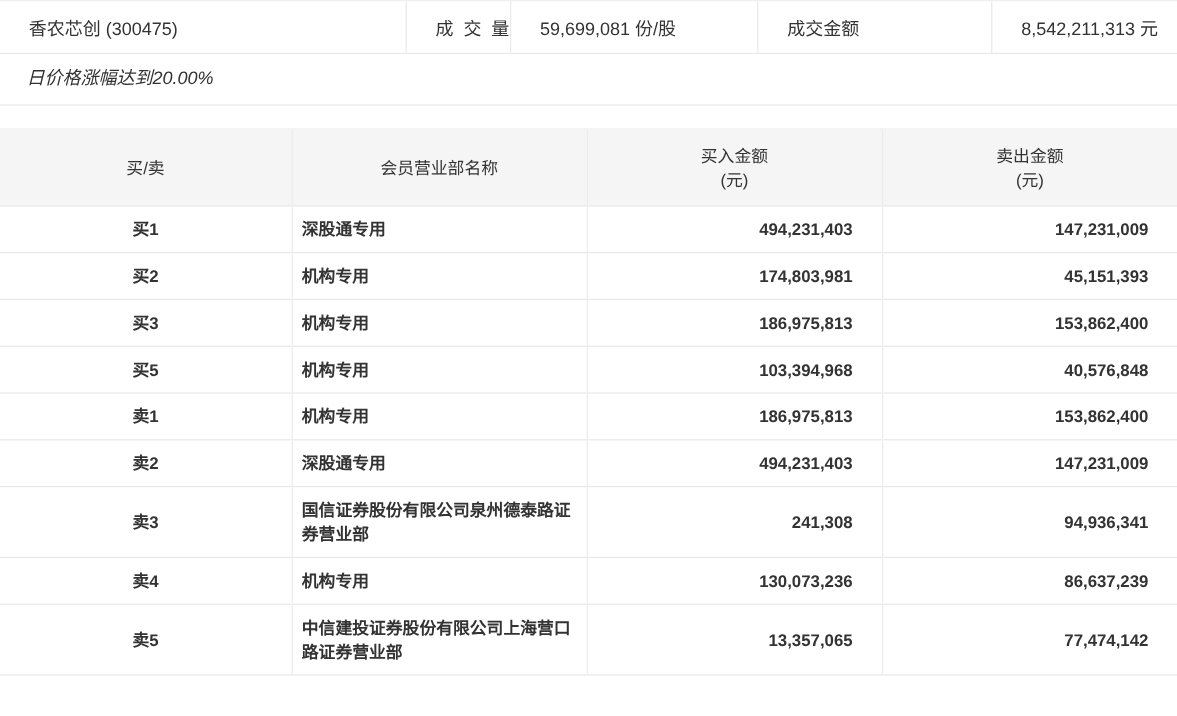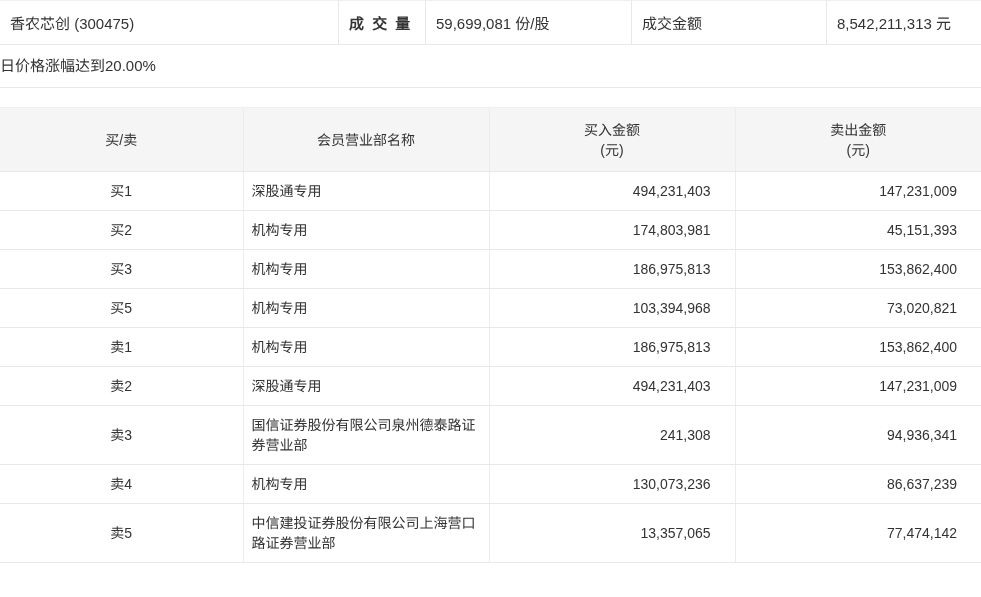--- a/index.html
+++ b/index.html
@@ -17,52 +17,54 @@
     display: flex;
     align-items: stretch;
     height: 45px;
     border-top: 1px solid #efefef;
     border-bottom: 1px solid #e8e8e8;
     font-size: 15px;
   }
   .summary-bar .cell {
     display: flex;
     align-items: center;
-    padding: 0 10px;
+    padding: 0 24px;
     white-space: nowrap;
     overflow: hidden;
   }
   .summary-bar .cell + .cell { border-left: 1px solid #e8e8e8; }
   .cell.c-name     { width: 338px; }
-  .cell.c-vlabel   { width: 87px;  letter-spacing: 2px; font-weight: bold; }
+  .cell.c-vlabel   { width: 87px;  letter-spacing: 2px; }
   .cell.c-vvalue   { width: 190px; }
   .cell.c-tlabel   { width: 195px; margin-left: 16px; }
   .cell.c-tvalue   { flex: 1; }
 
   
   .notice {
     height: 43px;
     line-height: 42px;
-    padding-left: 0;
+    padding-left: 22px;
     border-bottom: 1px solid #e8e8e8;
     font-size: 15px;
+    font-style: italic;
   }
 
   
   table.lhb-table {
     width: 981px;
     margin-top: 19px;
     border-collapse: collapse;
     table-layout: fixed;
     font-size: 14px;
   }
   .lhb-table th, .lhb-table td {
     border-bottom: 1px solid #e8e8e8;
     line-height: 20px;
     vertical-align: middle;
+    font-weight: bold;
   }
   .lhb-table th + th, .lhb-table td + td { border-left: 1px solid #ececec; }
   .lhb-table thead th {
     background: #f5f5f5;
     border-top: 1px solid #efefef;
     height: 64px;
     font-weight: normal;
     text-align: center;
     color: #333333;
   }
@@ -128,21 +130,21 @@
     <td class="col-broker">机构专用</td>
     <td class="col-buy">186,975,813</td>
     <td class="col-sell">153,862,400</td>
   </tr>
 
 
   <tr>
     <td class="col-side">买5</td>
     <td class="col-broker">机构专用</td>
     <td class="col-buy">103,394,968</td>
-    <td class="col-sell">73,020,821</td>
+    <td class="col-sell">40,576,848</td>
   </tr>
 
   <tr>
     <td class="col-side">卖1</td>
     <td class="col-broker">机构专用</td>
     <td class="col-buy">186,975,813</td>
     <td class="col-sell">153,862,400</td>
   </tr>
 
   <tr>

